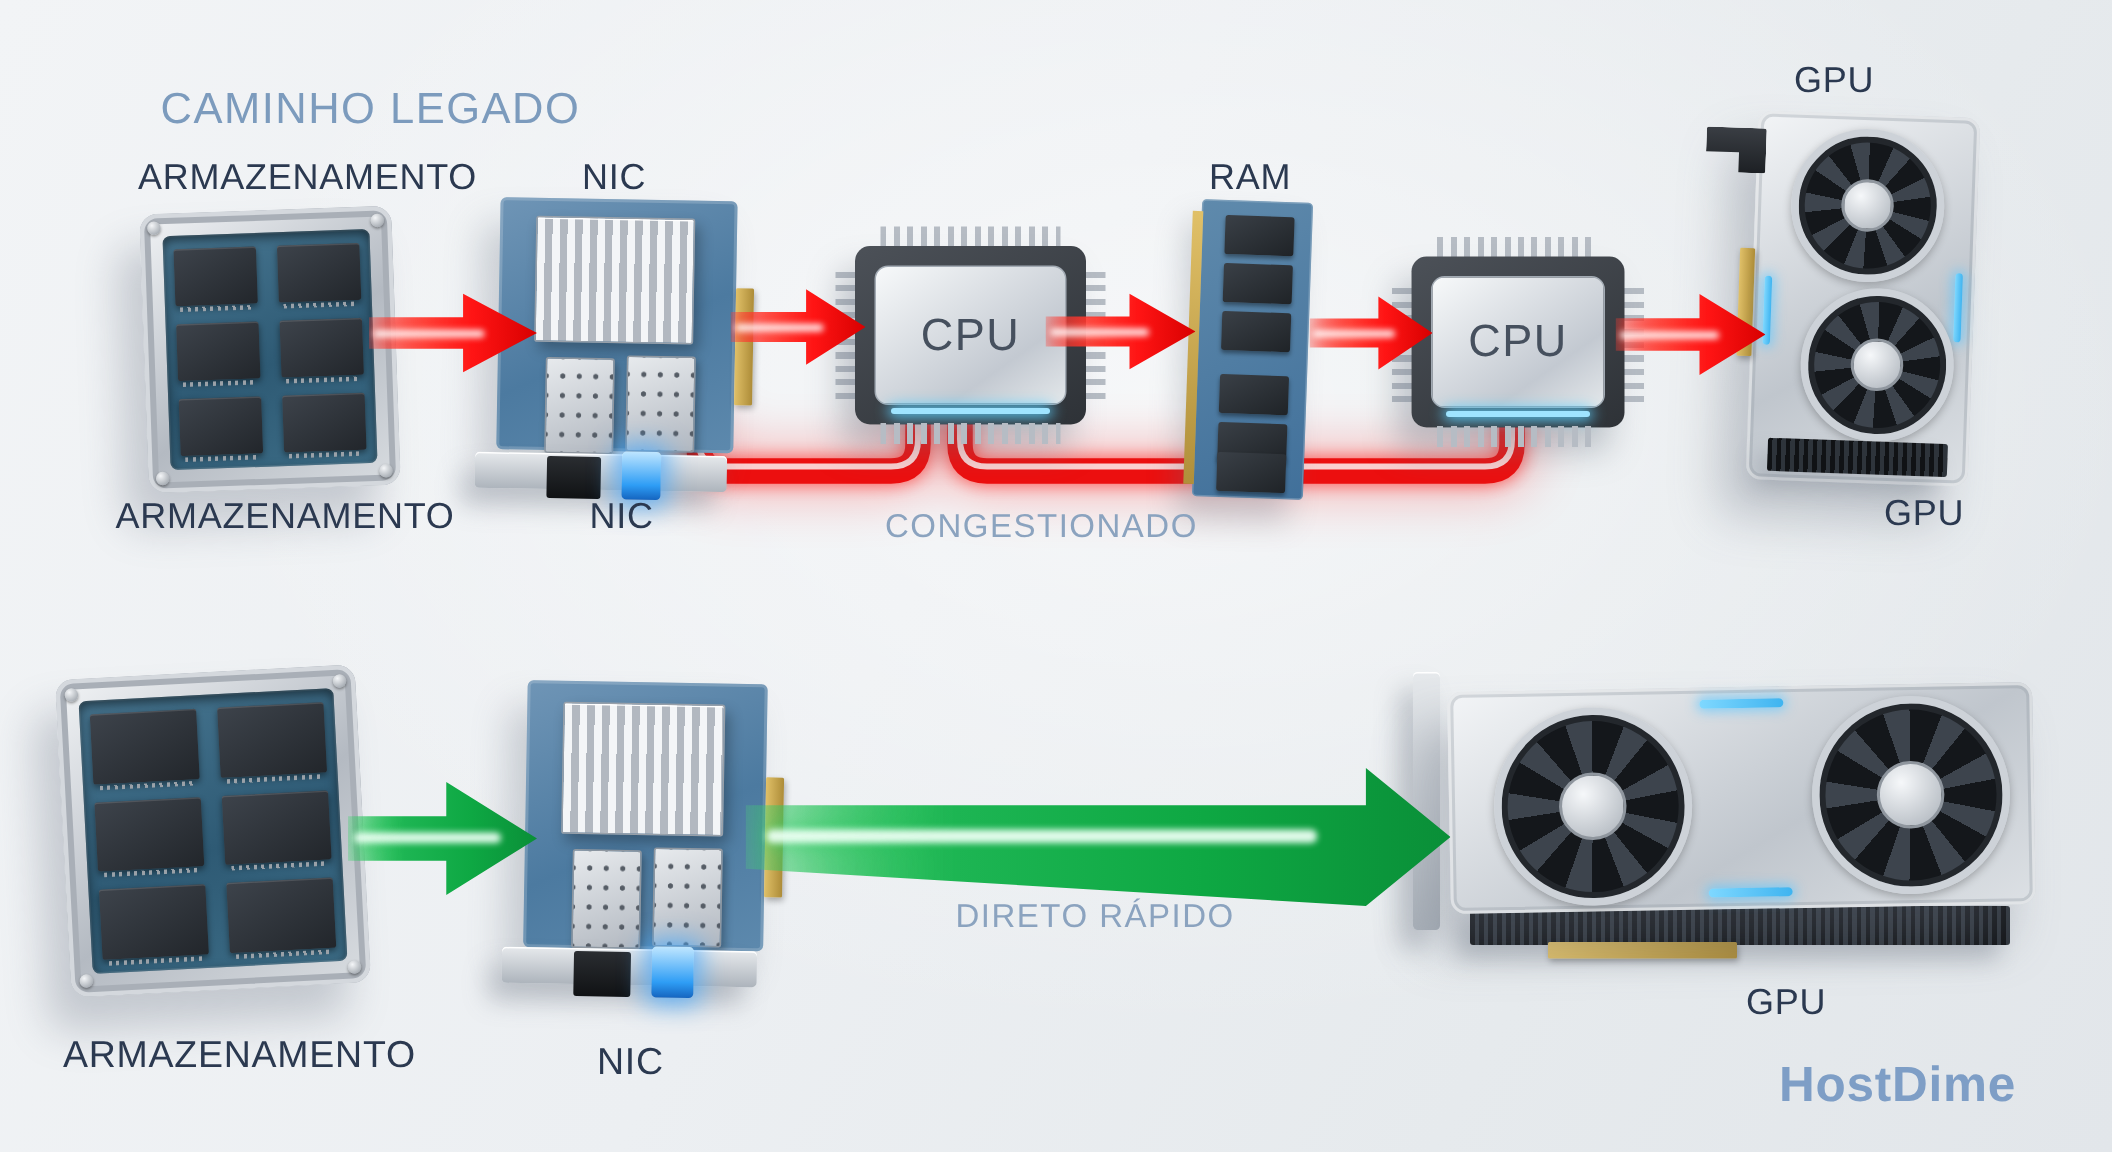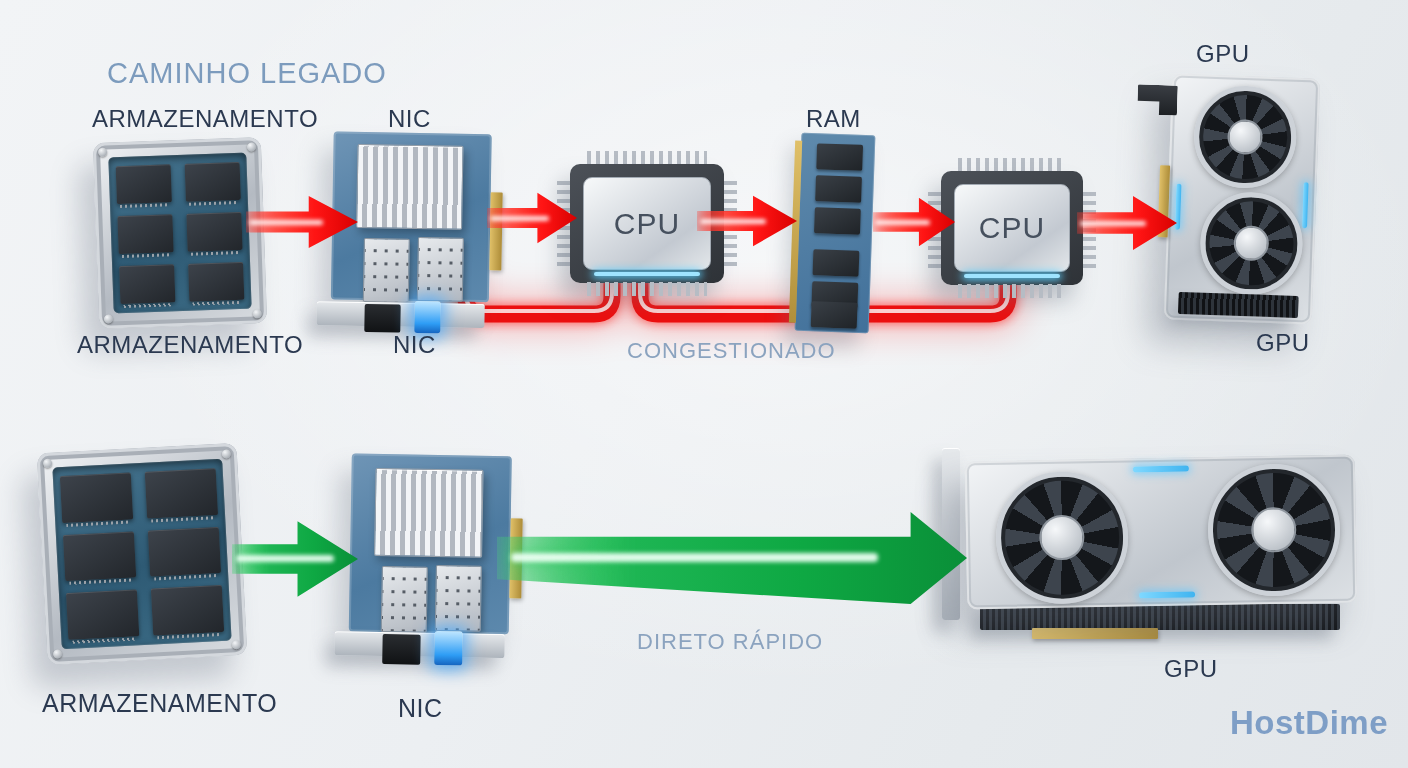--- a/index.html
+++ b/index.html
@@ -118,21 +118,21 @@
 
   <div class="abs t-title" style="left:107px;top:57px;">CAMINHO LEGADO</div>
 
   <div class="abs t-comp" style="left:92px;top:105px;">ARMAZENAMENTO</div>
   <div class="abs t-comp" style="left:77px;top:331px;">ARMAZENAMENTO</div>
   <div class="abs t-comp" style="left:388px;top:105px;">NIC</div>
   <div class="abs t-comp" style="left:393px;top:331px;">NIC</div>
   <div class="abs t-comp" style="left:806px;top:105px;">RAM</div>
   <div class="abs t-comp" style="left:1196px;top:40px;">GPU</div>
   <div class="abs t-comp" style="left:1256px;top:329px;">GPU</div>
-  <div class="abs t-note" style="left:627px;top:338px;">CONGESTIONADO</div>
+  <div class="abs t-note" style="left:590px;top:338px;">CONGESTIONADO</div>
 
   <div class="abs ssd" style="left:96px;top:140px;width:168px;height:186px;transform:rotate(-2deg);">
     <div class="pcb"></div>
     <div class="chips">
       <div class="chip"></div>
         <div class="chip"></div>
       <div class="chip"></div>
         <div class="chip"></div>
       <div class="chip"></div>
         <div class="chip"></div>
@@ -195,21 +195,21 @@
     <div class="accent" style="right:8px;top:104px;width:5px;height:46px;"></div>
     <div class="fan" style="left:24px;top:10px;width:92px;height:92px;"></div>
     <div class="fan" style="left:34px;top:116px;width:92px;height:92px;"></div>
     <div class="gpu-heat" style="left:14px;bottom:6px;right:14px;height:22px;"></div>
   </div>
 
 
   <div class="abs t-comp" style="left:42px;top:689px;font-size:25px;">ARMAZENAMENTO</div>
   <div class="abs t-comp" style="left:398px;top:694px;font-size:25px;">NIC</div>
   <div class="abs t-comp" style="left:1164px;top:655px;">GPU</div>
-  <div class="abs t-note" style="left:637px;top:598px;margin-top:31px;">DIRETO RÁPIDO</div>
+  <div class="abs t-note" style="left:637px;top:598px;">DIRETO RÁPIDO</div>
 
   <div class="abs ssd" style="left:42px;top:448px;width:200px;height:212px;transform:rotate(-3deg);">
     <div class="pcb"></div>
     <div class="chips">
       <div class="chip"></div>
         <div class="chip"></div>
       <div class="chip"></div>
         <div class="chip"></div>
       <div class="chip"></div>
         <div class="chip"></div>
@@ -239,15 +239,15 @@
     <div class="gpu" style="position:absolute;left:26px;top:18px;width:390px;height:148px;transform:rotate(-1deg);">
       <div class="accent" style="left:168px;top:8px;width:56px;height:6px;"></div>
       <div class="accent" style="left:172px;bottom:8px;width:56px;height:6px;"></div>
       <div class="fan" style="left:30px;top:12px;width:122px;height:122px;"></div>
       <div class="fan" style="left:242px;top:8px;width:122px;height:122px;"></div>
     </div>
     <div class="gpu-heat" style="left:40px;top:164px;width:360px;height:26px;"></div>
     <div class="gold" style="left:92px;top:188px;width:126px;height:11px;"></div>
   </div>
 
-  <div class="abs t-logo" style="left:1186px;top:704px;margin-left:44px;">HostDime</div>
+  <div class="abs t-logo" style="left:1186px;top:704px;">HostDime</div>
 
 </div>
 
 </body></html>

